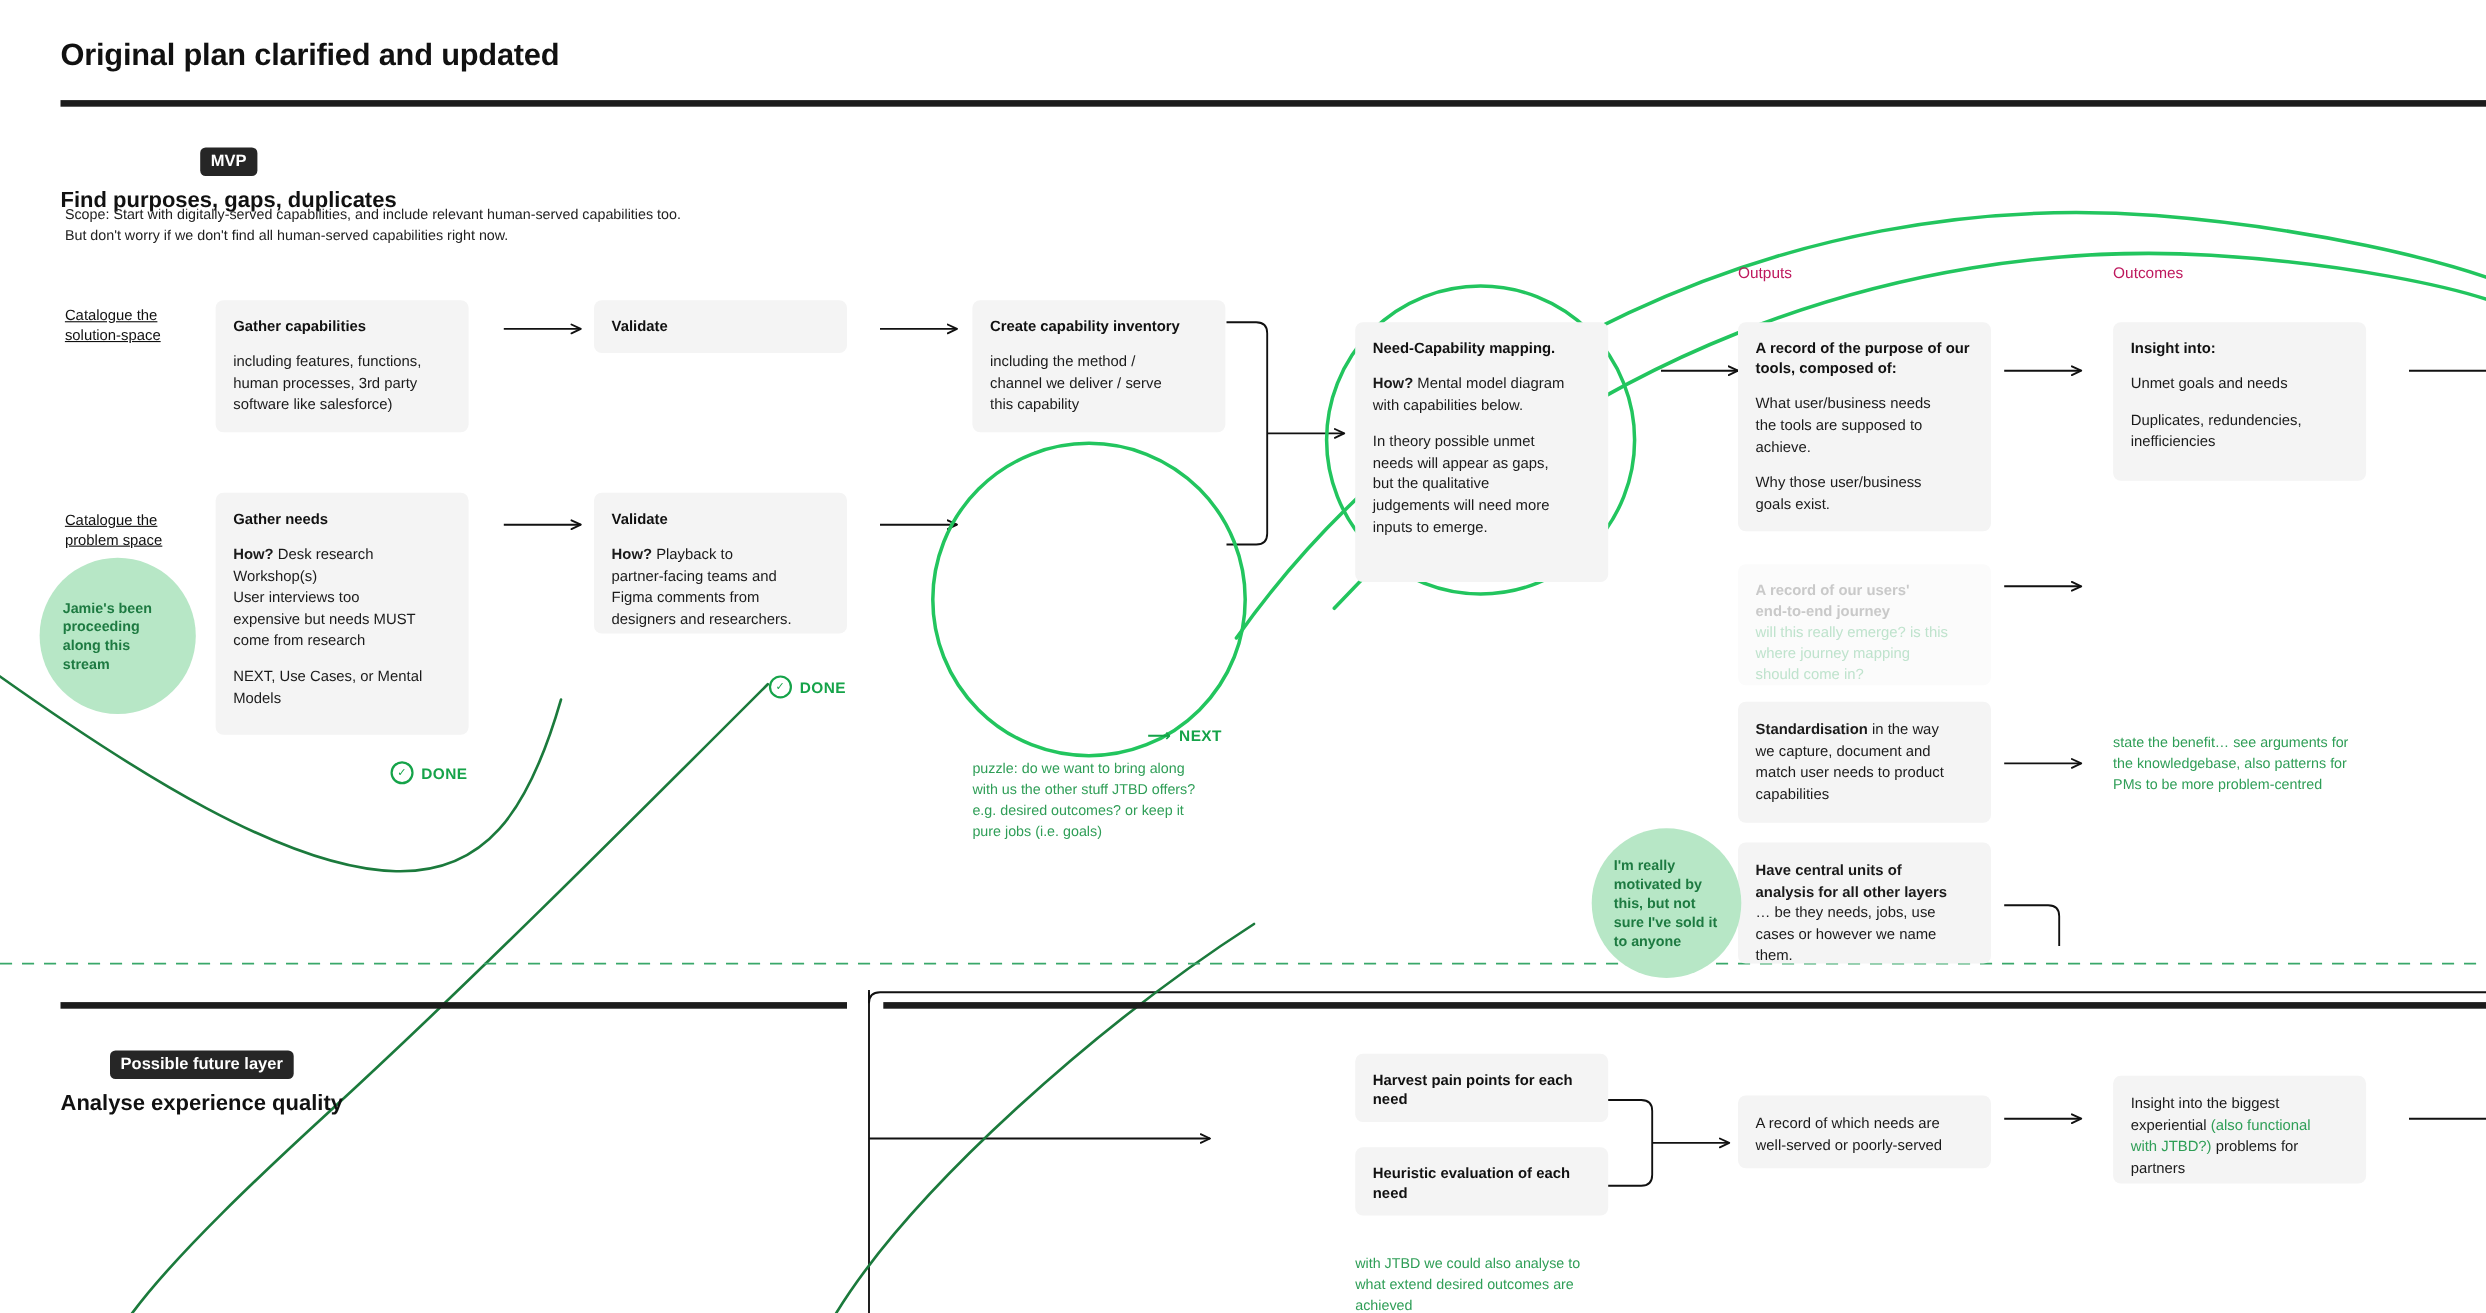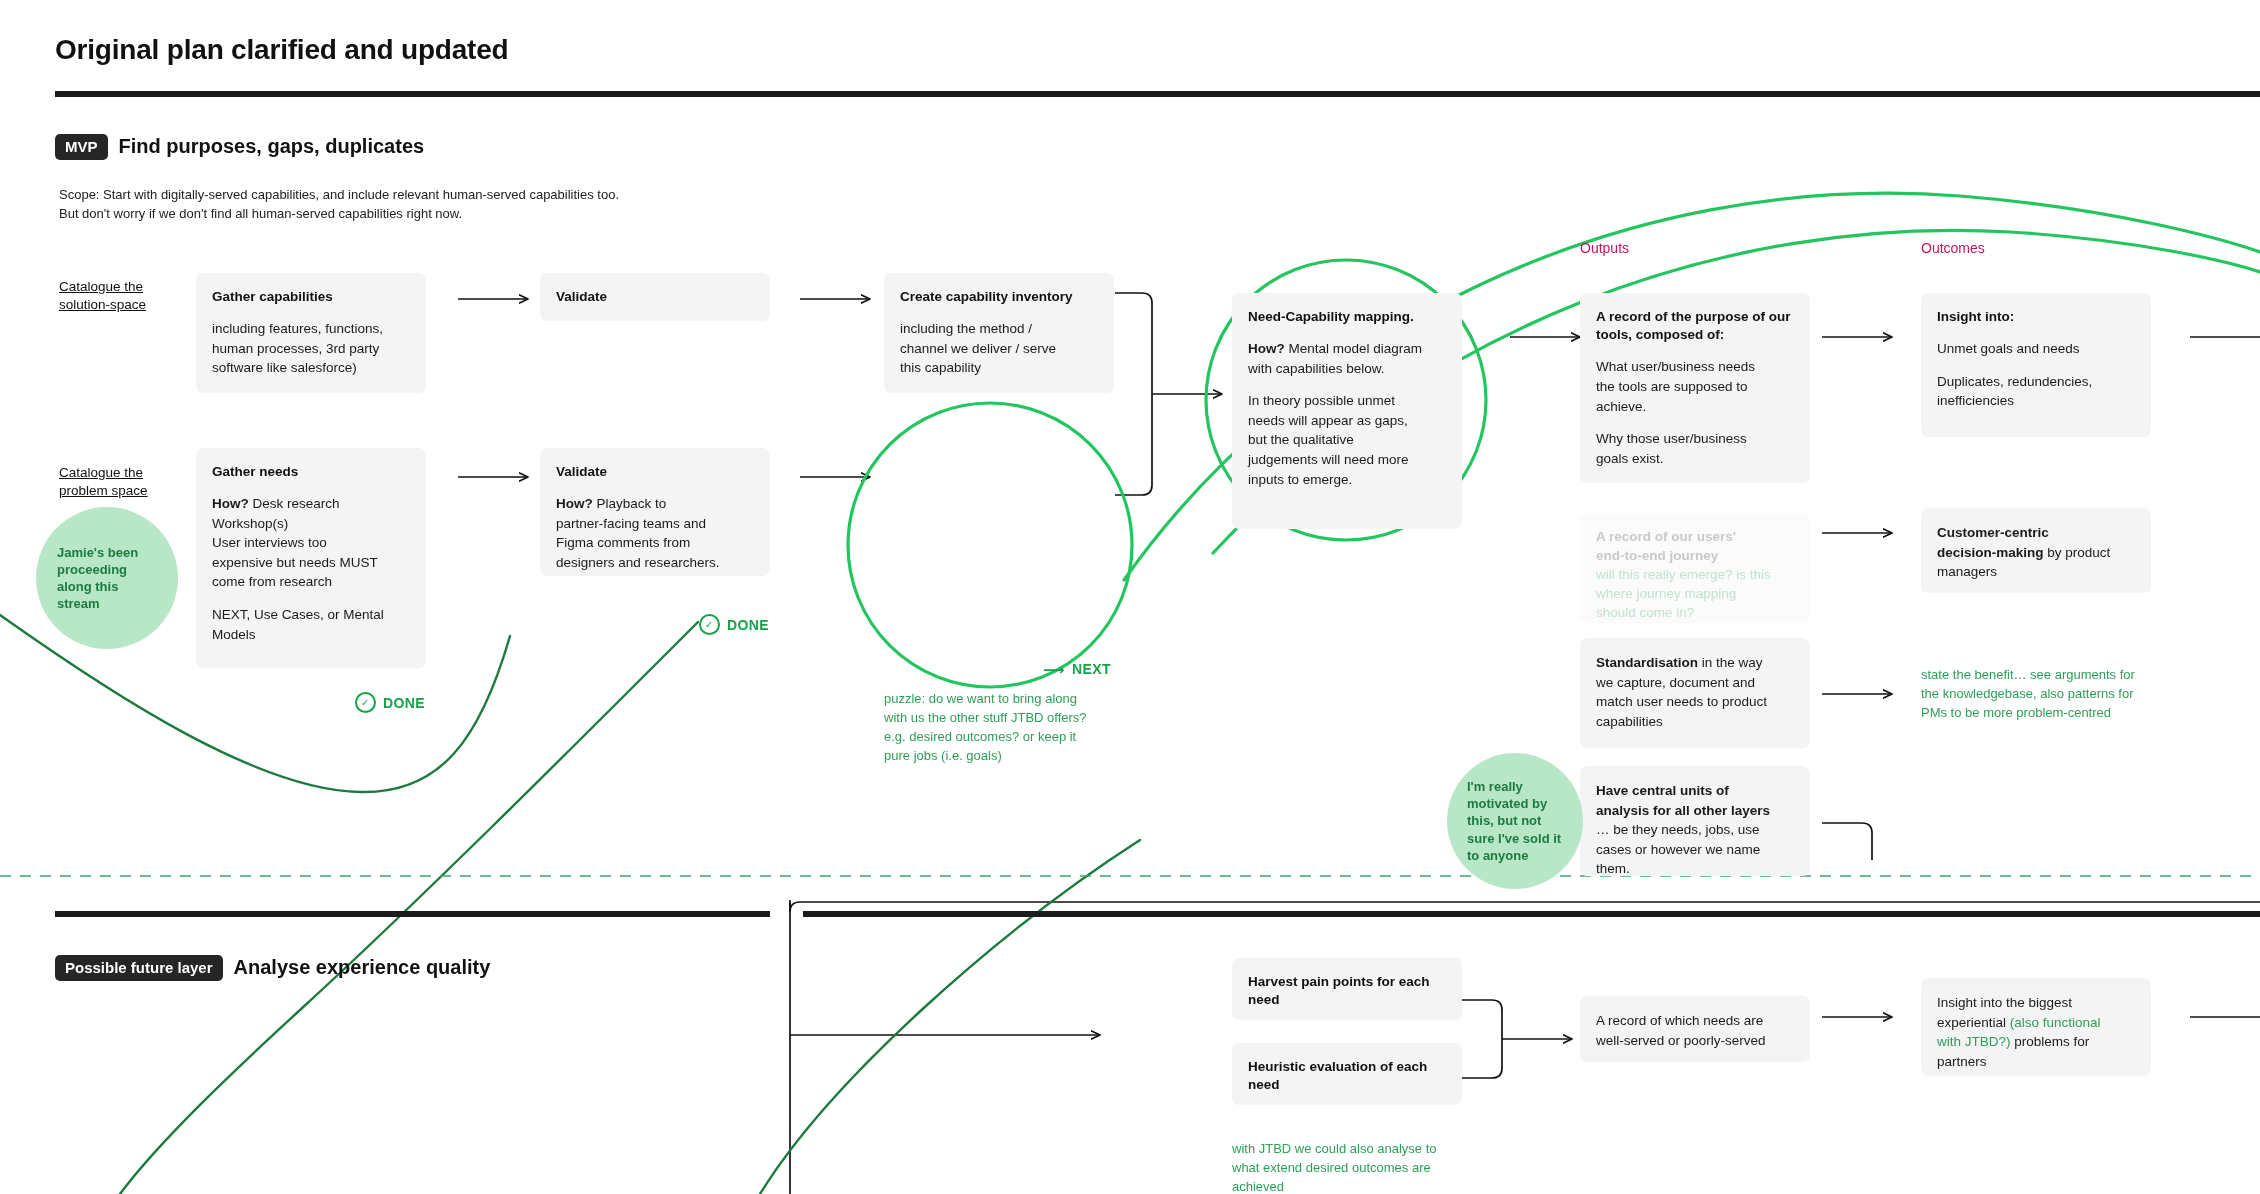--- a/index.html
+++ b/index.html
@@ -17,21 +17,21 @@
     position:absolute;left:55px;top:34px;
     font-size:28px;font-weight:700;letter-spacing:-0.2px;color:#111;
   }
   .rule{position:absolute;background:#1c1c1c;}
 
   .tag{
     display:inline-block;background:#262626;color:#fff;border-radius:5px;
     font-size:15px;font-weight:700;padding:5px 10px;line-height:1.05;
     white-space:nowrap;
   }
-  .band-head{position:absolute;display:flex;align-items:center;gap:11px;}
+  .band-head{position:absolute;display:flex;align-items:center;gap:11px;flex-direction:column;}
   .band-title{font-size:20px;font-weight:700;color:#111;white-space:nowrap;}
 
   .scope{
     position:absolute;font-size:13px;line-height:1.45;color:#222;white-space:pre-line;
   }
 
   
   .lane-label{
     position:absolute;font-size:13.5px;line-height:1.35;color:#111;white-space:pre-line;text-decoration:underline;
   }
@@ -249,25 +249,20 @@
 inefficiencies</div>
   </div>
 
   <div class="card" style="left:1580px;top:766px;width:230px;height:110px;">
     <div class="p run"><span class="inl">Have central units of
 analysis for all other layers</span><br><span>… be they needs, jobs, use
 cases or however we name
 them.</span></div>
   </div>
 
-  <div class="card" style="left:1921px;top:508px;width:230px;height:85px;">
-    <div class="p run"><span class="inl">Customer-centric
-decision-making</span><span> by product
-managers</span></div>
-  </div>
 
   <div class="note" style="left:1921px;top:666px;width:270px;">state the benefit… see arguments for
 the knowledgebase, also patterns for
 PMs to be more problem-centred</div>
 
   <div class="card" style="left:1232px;top:958px;width:230px;height:62px;">
     <div class="t">Harvest pain points for
 each need</div>
   </div>
 

